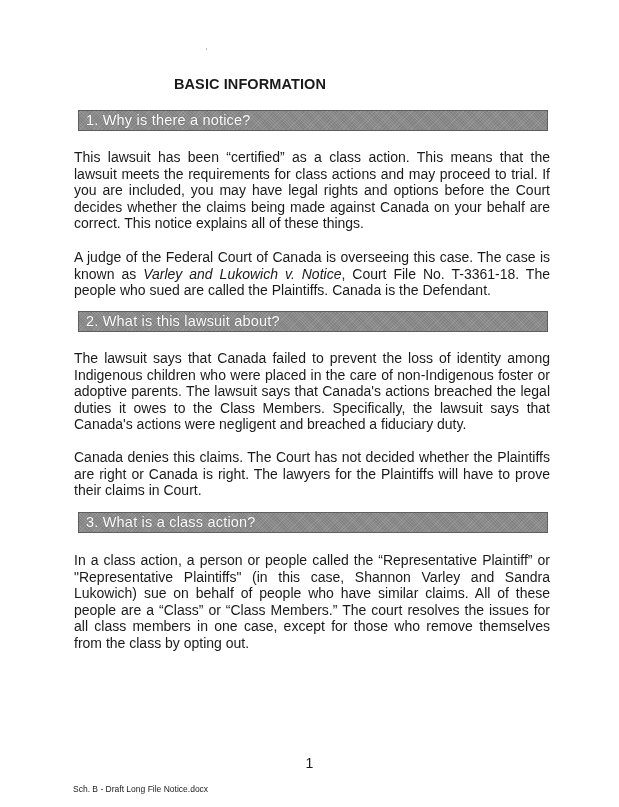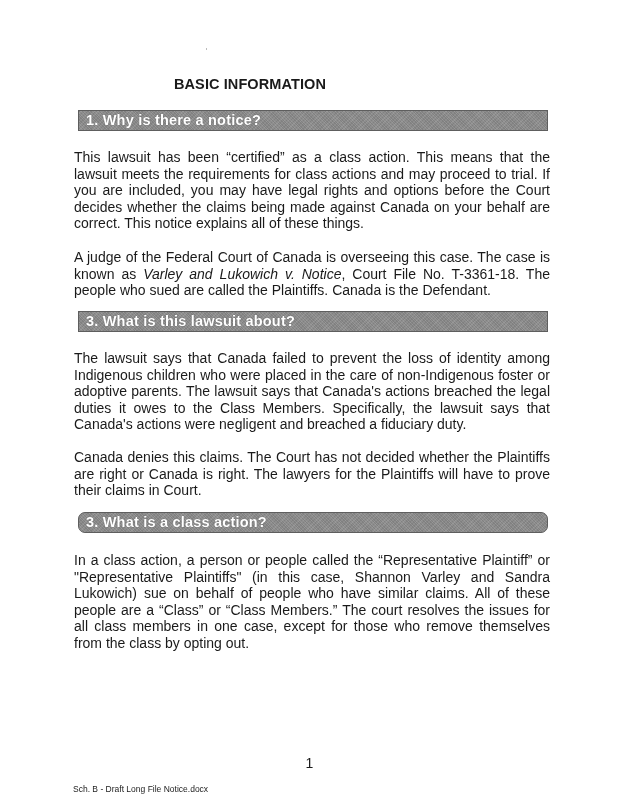--- a/index.html
+++ b/index.html
@@ -15,21 +15,21 @@
     position: absolute; left: 78px; width: 470px; height: 21px;
     background: #8d8d8d;
     background-image:
       repeating-linear-gradient(45deg, rgba(255,255,255,0.06) 0 1px, rgba(0,0,0,0.05) 1px 2px),
       repeating-linear-gradient(-45deg, rgba(255,255,255,0.05) 0 1px, rgba(0,0,0,0.04) 1px 3px);
     border: 1px solid #5e5e5e;
     box-sizing: border-box;
   }
   .section-bar span {
     position: absolute; left: 7px; top: 1px;
-    color: #ffffff; font-weight: bold; font-size: 14.5px; letter-spacing: 0.2px;
+    color: #ffffff; font-weight: normal; font-size: 14.5px; letter-spacing: 0.2px;
     text-shadow: 0 0 1px rgba(0,0,0,0.4);
   }
   .para {
     position: absolute; left: 74px; width: 476px;
     font-size: 14px; line-height: 16.6px; text-align: justify;
     margin: 0;
   }
   .page-number {
     position: absolute; top: 755px; left: 0; width: 619px; text-align: center;
     font-size: 14px;
@@ -47,25 +47,25 @@
 
   <div class="page-title">BASIC INFORMATION</div>
 
   <div class="section-bar" style="top:110px;">
     <span>1.  Why is there a notice?</span>
   </div>
   <p class="para" style="top:149px;"><span>This lawsuit has been “certified” as a class action. This means that the lawsuit meets the requirements for class actions and may proceed to trial.  If you are included, you may have legal rights and options before the Court decides whether the claims being made against Canada on your behalf are correct. This notice explains all of these things.</span></p>
   <p class="para" style="top:249px;"><span>A judge of the Federal Court of Canada is overseeing this case. The case is known as </span><em>Varley and Lukowich v. Notice</em><span>, Court File No. T-3361-18. The people who sued are called the Plaintiffs. Canada is the Defendant.</span></p>
 
   <div class="section-bar" style="top:311px;">
-    <span>3.  What is this lawsuit about?</span>
+    <span>2.  What is this lawsuit about?</span>
   </div>
   <p class="para" style="top:350px;"><span>The lawsuit says that Canada failed to prevent the loss of identity among Indigenous children who were placed in the care of non-Indigenous foster or adoptive parents. The lawsuit says that Canada's actions breached the legal duties it owes to the Class Members. Specifically, the lawsuit says that Canada's actions were negligent and breached a fiduciary duty.</span></p>
   <p class="para" style="top:449px;"><span>Canada denies this claims. The Court has not decided whether the Plaintiffs are right or Canada is right. The lawyers for the Plaintiffs will have to prove their claims in Court.</span></p>
 
-  <div class="section-bar" style="top:512px;border-radius:7px;">
+  <div class="section-bar" style="top:512px;">
     <span>3.  What is a class action?</span>
   </div>
   <p class="para" style="top:552px;"><span>In a class action, a person or people called the “Representative Plaintiff” or "Representative Plaintiffs" (in this case, Shannon Varley and Sandra Lukowich) sue on behalf of people who have similar claims. All of these people are a “Class” or “Class Members.” The court resolves the issues for all class members in one case, except for those who remove themselves from the class by opting out.</span></p>
 
   <div class="page-number">1</div>
   <div class="footer-filename">Sch. B - Draft Long File Notice.docx</div>
 </div>
 
 </body></html>

